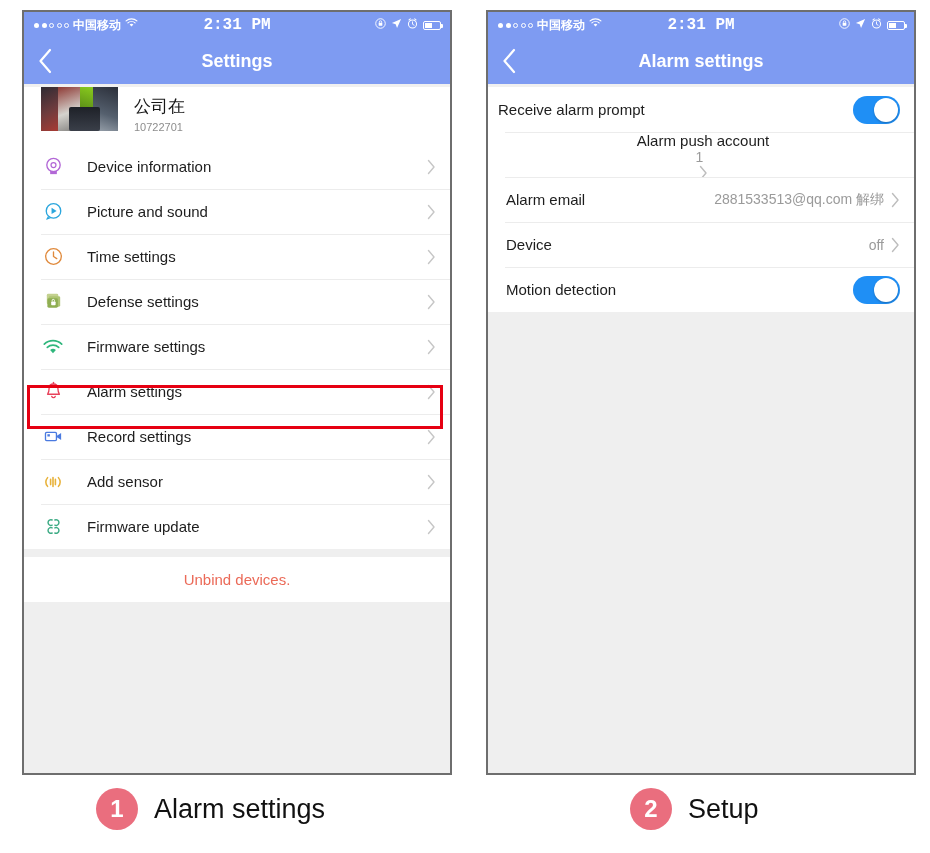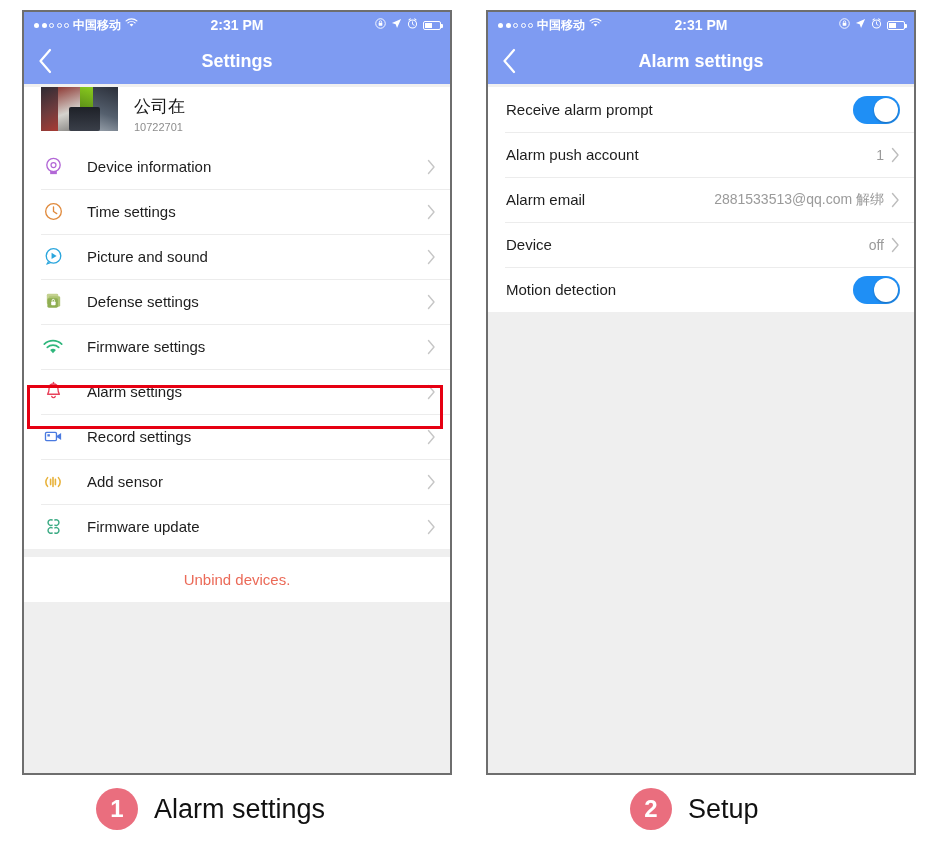--- a/index.html
+++ b/index.html
@@ -30,21 +30,21 @@
     display:flex;align-items:center;
     color:#ffffff;
     font-size:12px;
   }
   .sb-left{position:absolute;left:10px;display:flex;gap:4px;}
   .sb-dots{display:flex;align-items:center;gap:2.5px;}
   .sb-dots i{width:5px;height:5px;border-radius:50%;display:block;box-sizing:border-box;}
   .sb-dots i.on{background:#ffffff;}
   .sb-dots i.off{background:transparent;border:1px solid #ffffff;}
   .sb-carrier{font-size:12px;font-weight:bold;letter-spacing:0;}
-  .sb-center{position:absolute;left:0;right:0;text-align:center;font-size:14px;font-weight:bold;}
+  .sb-center{position:absolute;left:0;right:0;text-align:center;font-size:16px;font-weight:bold;font-family:Liberation Mono, monospace;}
   .sb-right{position:absolute;right:9px;display:flex;align-items:center;gap:5px;}
   .battery{
     width:18px;height:9px;border:1px solid #ffffff;border-radius:2px;
     position:relative;box-sizing:border-box;
   }
   .battery::after{
     content:"";position:absolute;right:-3px;top:2.5px;
     width:2px;height:4px;background:#ffffff;border-radius:0 1px 1px 0;
   }
   .battery .fill{position:absolute;left:1px;top:1px;bottom:1px;width:7px;background:#ffffff;}
@@ -255,41 +255,41 @@
           <span class="chev">
             <svg width="9" height="16" viewBox="0 0 9 16">
                 <path d="M1.5 1.5 7 8l-5.5 6.5" stroke="#c6c6c6" stroke-width="1.4" fill="none" stroke-linecap="round" stroke-linejoin="round"></path>
               </svg>
           </span>
         </div>
 
         <div class="row">
           <span class="ico">
             <svg width="21" height="21" viewBox="0 0 22 22">
-                <circle cx="11" cy="11" r="8.2" stroke="#e08a3c" stroke-width="1.4" fill="none"></circle>
-                <path d="M11 6.2V11l3.4 2.2" stroke="#e08a3c" stroke-width="1.4" fill="none" stroke-linecap="round"></path>
-              </svg>
-          </span>
-          <span class="label">Time settings</span>
-          <span class="chev">
-            <svg width="9" height="16" viewBox="0 0 9 16">
-                <path d="M1.5 1.5 7 8l-5.5 6.5" stroke="#c6c6c6" stroke-width="1.4" fill="none" stroke-linecap="round" stroke-linejoin="round"></path>
-              </svg>
-          </span>
-        </div>
-
-        <div class="row">
-          <span class="ico">
-            <svg width="21" height="21" viewBox="0 0 22 22">
                 <circle cx="11" cy="10.4" r="7.6" stroke="#2ba6dd" stroke-width="1.4" fill="none"></circle>
                 <path d="M9 7.2 14.3 10.4 9 13.6z" fill="#2ba6dd"></path>
                 <path d="M5.6 16.4c-.6 1.2-1.2 2.3-1.2 2.3s2.1-.5 3.2-1.1" fill="none" stroke="#2ba6dd" stroke-width="1.3"></path>
               </svg>
           </span>
           <span class="label">Picture and sound</span>
+          <span class="chev">
+            <svg width="9" height="16" viewBox="0 0 9 16">
+                <path d="M1.5 1.5 7 8l-5.5 6.5" stroke="#c6c6c6" stroke-width="1.4" fill="none" stroke-linecap="round" stroke-linejoin="round"></path>
+              </svg>
+          </span>
+        </div>
+
+        <div class="row">
+          <span class="ico">
+            <svg width="21" height="21" viewBox="0 0 22 22">
+                <circle cx="11" cy="11" r="8.2" stroke="#e08a3c" stroke-width="1.4" fill="none"></circle>
+                <path d="M11 6.2V11l3.4 2.2" stroke="#e08a3c" stroke-width="1.4" fill="none" stroke-linecap="round"></path>
+              </svg>
+          </span>
+          <span class="label">Time settings</span>
           <span class="chev">
             <svg width="9" height="16" viewBox="0 0 9 16">
                 <path d="M1.5 1.5 7 8l-5.5 6.5" stroke="#c6c6c6" stroke-width="1.4" fill="none" stroke-linecap="round" stroke-linejoin="round"></path>
               </svg>
           </span>
         </div>
 
         <div class="row">
           <span class="ico">
             <svg width="21" height="21" viewBox="0 0 22 22">
@@ -452,28 +452,28 @@
             <path d="M12 2 2.5 13 12 24" stroke="#fff" stroke-width="2.2" fill="none" stroke-linecap="round" stroke-linejoin="round"></path>
           </svg>
       </div>
       <div class="title">Alarm settings</div>
     </div>
     <div class="nav-sep"></div>
 
     <div class="screen-body">
       <div class="list">
 
-        <div class="row" style="height:45px;padding-left:18px;">
+        <div class="row" style="height:45px;padding-left:10px;">
           <span class="label">Receive alarm prompt</span>
           <span class="toggle">
               <span class="knob"></span>
             </span>
         </div>
 
-        <div class="row" style="height:45px;padding-left:18px;">
+        <div class="row" style="height:45px;padding-left:18px;flex-direction:column;">
           <span class="label">Alarm  push account</span>
           <span class="value">1</span>
           <span class="chev">
             <svg width="9" height="16" viewBox="0 0 9 16">
                 <path d="M1.5 1.5 7 8l-5.5 6.5" stroke="#bdbdbd" stroke-width="1.4" fill="none" stroke-linecap="round" stroke-linejoin="round"></path>
               </svg>
           </span>
         </div>
 
         <div class="row" style="height:45px;padding-left:18px;">

